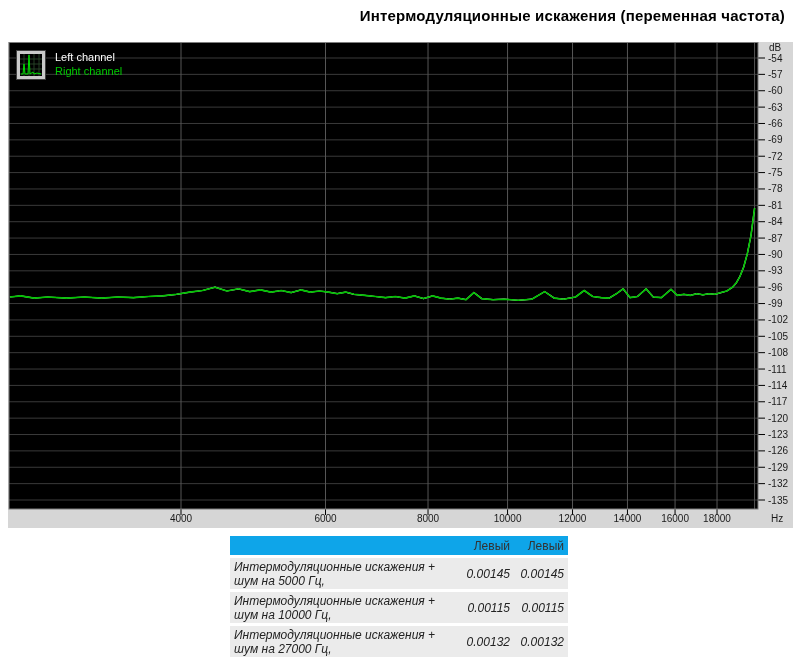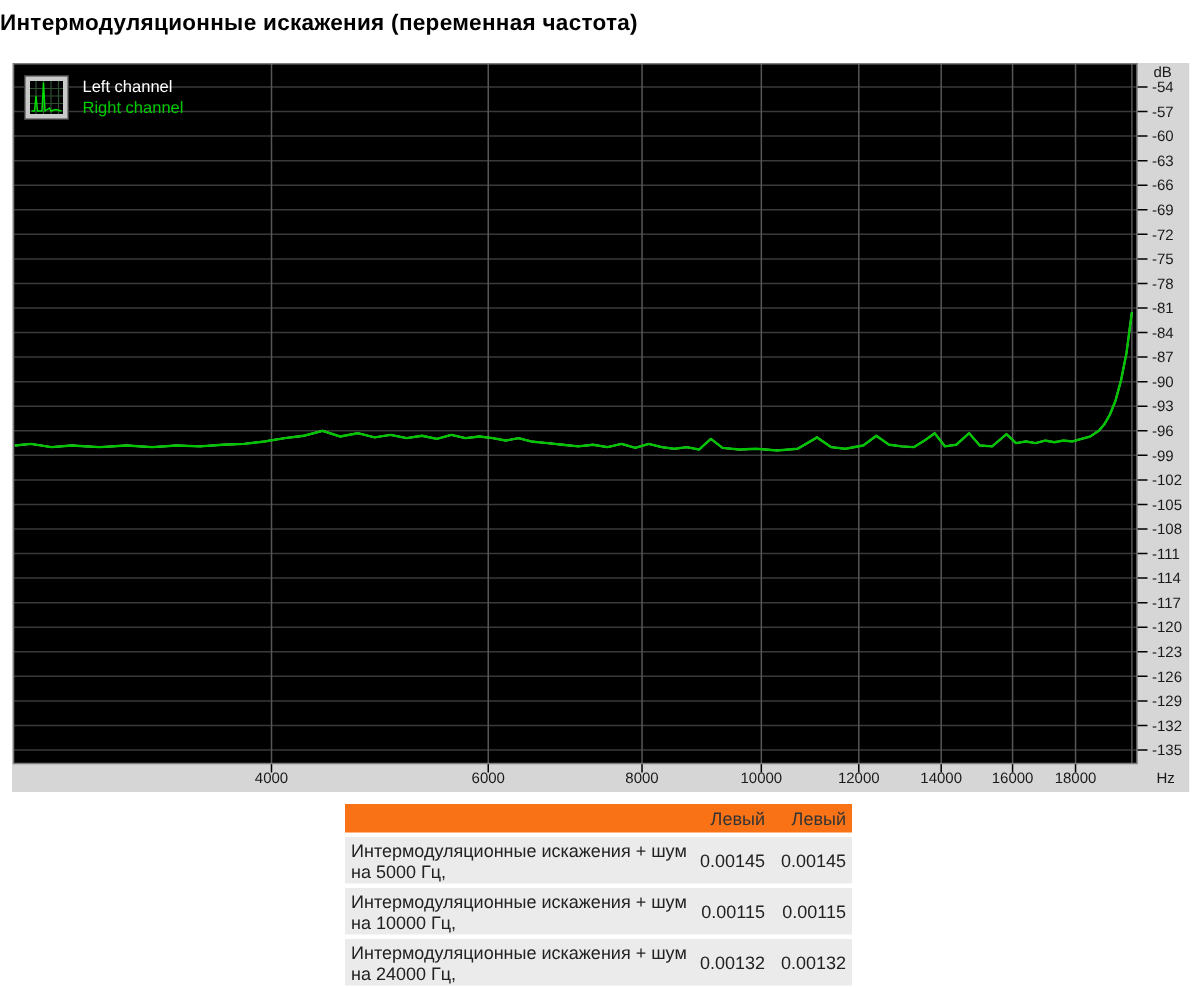--- a/index.html
+++ b/index.html
@@ -1,31 +1,31 @@
 <!DOCTYPE html>
 <html><head>
 <meta charset="utf-8">
 <style>
   html,body{margin:0;padding:0;}
   body{
     width:800px;height:658px;position:relative;background:#ffffff;
     font-family:"Liberation Sans",sans-serif;overflow:hidden;
   }
   .title{
-    position:absolute;top:7px;left:0;width:785px;text-align:left;
+    position:absolute;top:7px;left:0;width:785px;text-align:right;
     font-size:15px;font-weight:bold;color:#000;letter-spacing:.2px;
   }
   .chart-wrap{position:absolute;left:8px;top:42px;width:785px;height:486px;text-decoration:underline;}
   .chart-wrap svg{display:block;}
   .table-wrap{
     position:absolute;left:230px;top:536px;width:338px;
     font-size:12px;color:#222;
   }
-  .t-header{display:flex;align-items:center;height:19px;background:#f97316;margin-bottom:3px;color:#333;}
-  .t-row{display:flex;align-items:center;height:31px;background:#ebebeb;margin-bottom:3px;}
+  .t-header{display:flex;align-items:center;height:19px;background:#0ea5e9;margin-bottom:3px;color:#333;}
+  .t-row{display:flex;align-items:center;height:31px;background:#ebebeb;margin-bottom:3px;font-style:italic;}
   .c-label{width:226px;padding-left:4px;line-height:14px;}
   .c-val-left{width:50px;text-align:right;padding-right:4px;white-space:nowrap;}
   .c-val-right{width:50px;text-align:right;padding-right:4px;white-space:nowrap;}
 </style>
 </head>
 <body>
 
 <div class="title">Интермодуляционные искажения (переменная частота)</div>
 
 <div class="chart-wrap">
@@ -184,17 +184,17 @@
     <div class="c-label">Интермодуляционные искажения + шум на 5000 Гц,</div>
     <div class="c-val-left">0.00145</div>
     <div class="c-val-right">0.00145</div>
   </div>
   <div class="t-row">
     <div class="c-label">Интермодуляционные искажения + шум на 10000 Гц,</div>
     <div class="c-val-left">0.00115</div>
     <div class="c-val-right">0.00115</div>
   </div>
   <div class="t-row">
-    <div class="c-label">Интермодуляционные искажения + шум на 24000 Гц,</div>
+    <div class="c-label">Интермодуляционные искажения + шум на 27000 Гц,</div>
     <div class="c-val-left">0.00132</div>
     <div class="c-val-right">0.00132</div>
   </div>
 </div>
 
 </body></html>

